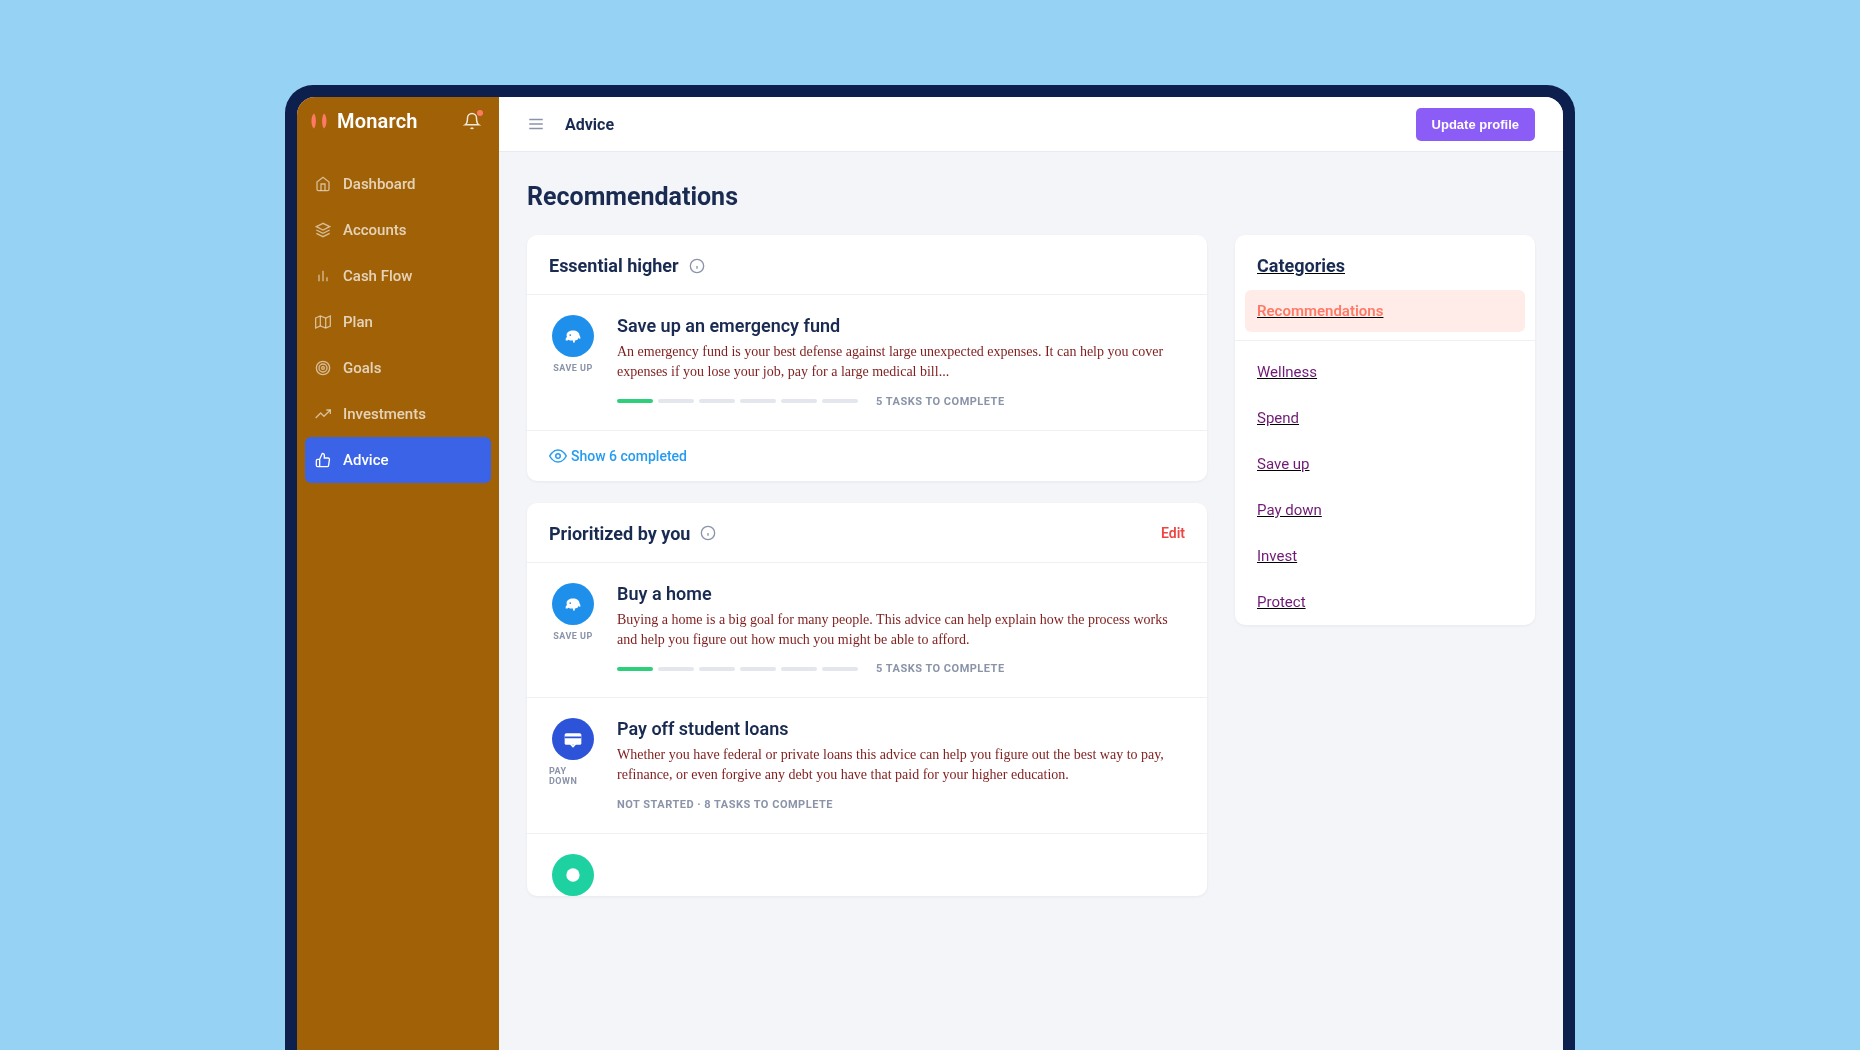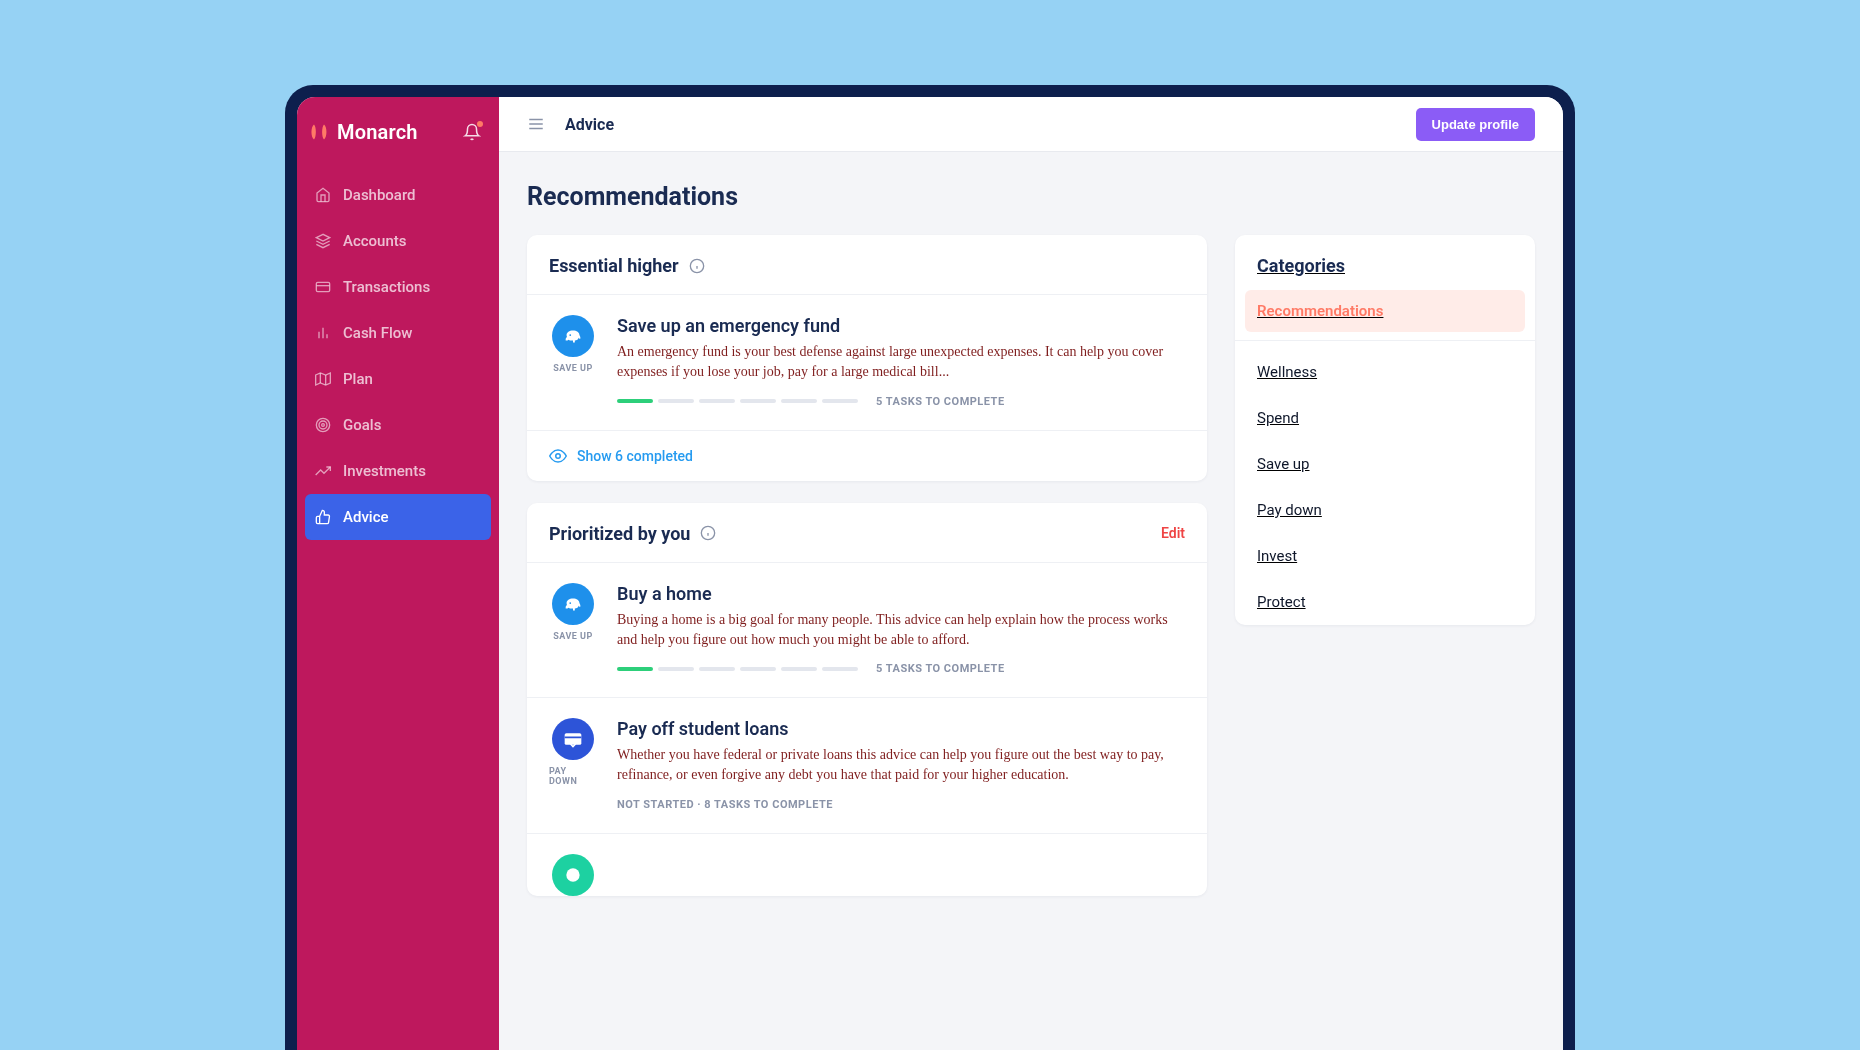--- a/index.html
+++ b/index.html
@@ -25,24 +25,24 @@
   width: 100%;
   height: 100%;
   display: flex;
   border-radius: 18px 18px 0 0;
   overflow: hidden;
   background: #f4f5f8;
 }
 
 .sidebar {
   width: 202px;
-  background: #be185d;
+  background: #a16207;
   display: flex;
   flex-direction: column;
-  padding-top: 23px;
+  padding-top: 12px;
 }
 .brand-row {
   display: flex;
   align-items: center;
   justify-content: space-between;
   padding: 0 18px 0 12px;
   margin-bottom: 28px;
 }
 .brand {
   display: flex;
@@ -242,38 +242,38 @@
   font-weight: 700;
   letter-spacing: 0.5px;
   color: #8a93a8;
   margin-top: 6px;
 }
 .show-completed {
   border-top: 1px solid #eef0f4;
   padding: 16px 22px;
   display: flex;
   align-items: center;
-  gap: 10px;
+  gap: 4px;
   color: #269bf0;
   font-size: 14px;
   font-weight: 500;
   cursor: pointer;
 }
 
 .cat-header {
   padding: 20px 22px 14px 22px;
   font-size: 18px;
   font-weight: 700;
   color: #1a2b52;
 }
 .cat-list {}
 .cat-item {
   padding: 14px 22px;
   font-size: 15px;
-  color: #0f172a;
+  color: #701a75;
   cursor: pointer;
 }
 .cat-item.active {
   margin: 0 10px;
   padding: 12px 12px;
   background: #ffece8;
   color: #ff7a66;
   font-weight: 600;
   border-radius: 6px;
 }
@@ -317,27 +317,20 @@
             </svg>
           <span>Dashboard</span>
         </div>
         <div class="nav-item">
           <svg width="16" height="16" viewBox="0 0 24 24" fill="none" stroke="currentColor" stroke-width="2">
               <polygon points="12 2 2 7 12 12 22 7 12 2"></polygon>
               <polyline points="2 17 12 22 22 17"></polyline>
               <polyline points="2 12 12 17 22 12"></polyline>
             </svg>
           <span>Accounts</span>
-        </div>
-        <div class="nav-item">
-          <svg width="16" height="16" viewBox="0 0 24 24" fill="none" stroke="currentColor" stroke-width="2">
-              <rect x="2" y="5" width="20" height="14" rx="2"></rect>
-              <line x1="2" y1="10" x2="22" y2="10"></line>
-            </svg>
-          <span>Transactions</span>
         </div>
         <div class="nav-item">
           <svg width="16" height="16" viewBox="0 0 24 24" fill="none" stroke="currentColor" stroke-width="2">
               <line x1="6" y1="20" x2="6" y2="10"></line>
               <line x1="12" y1="20" x2="12" y2="4"></line>
               <line x1="18" y1="20" x2="18" y2="14"></line>
             </svg>
           <span>Cash Flow</span>
         </div>
         <div class="nav-item">

